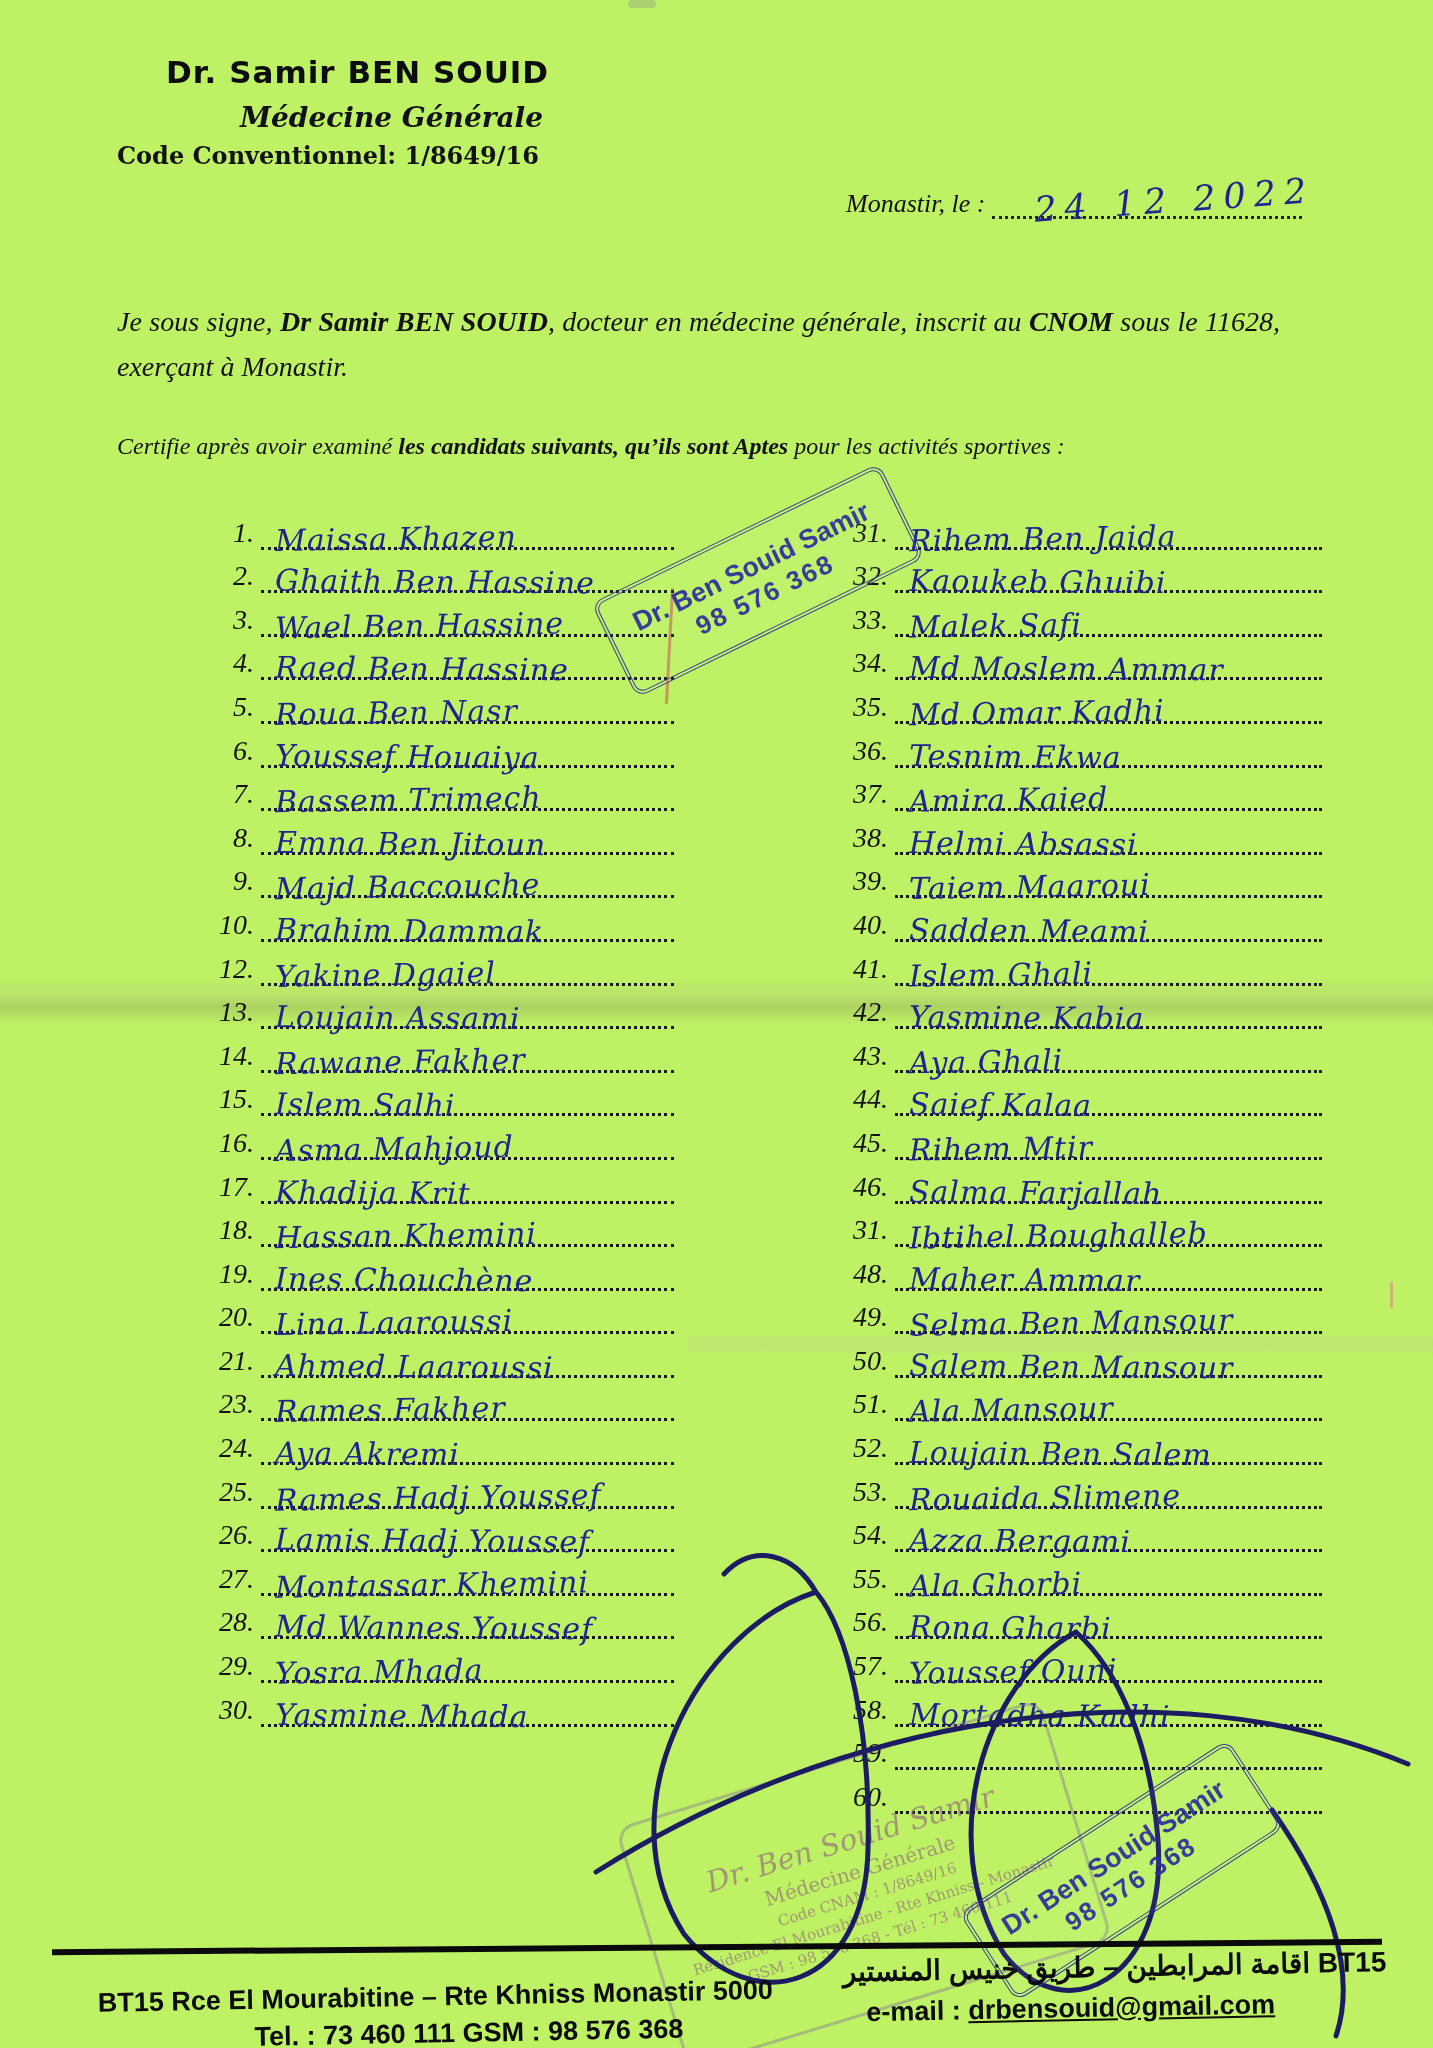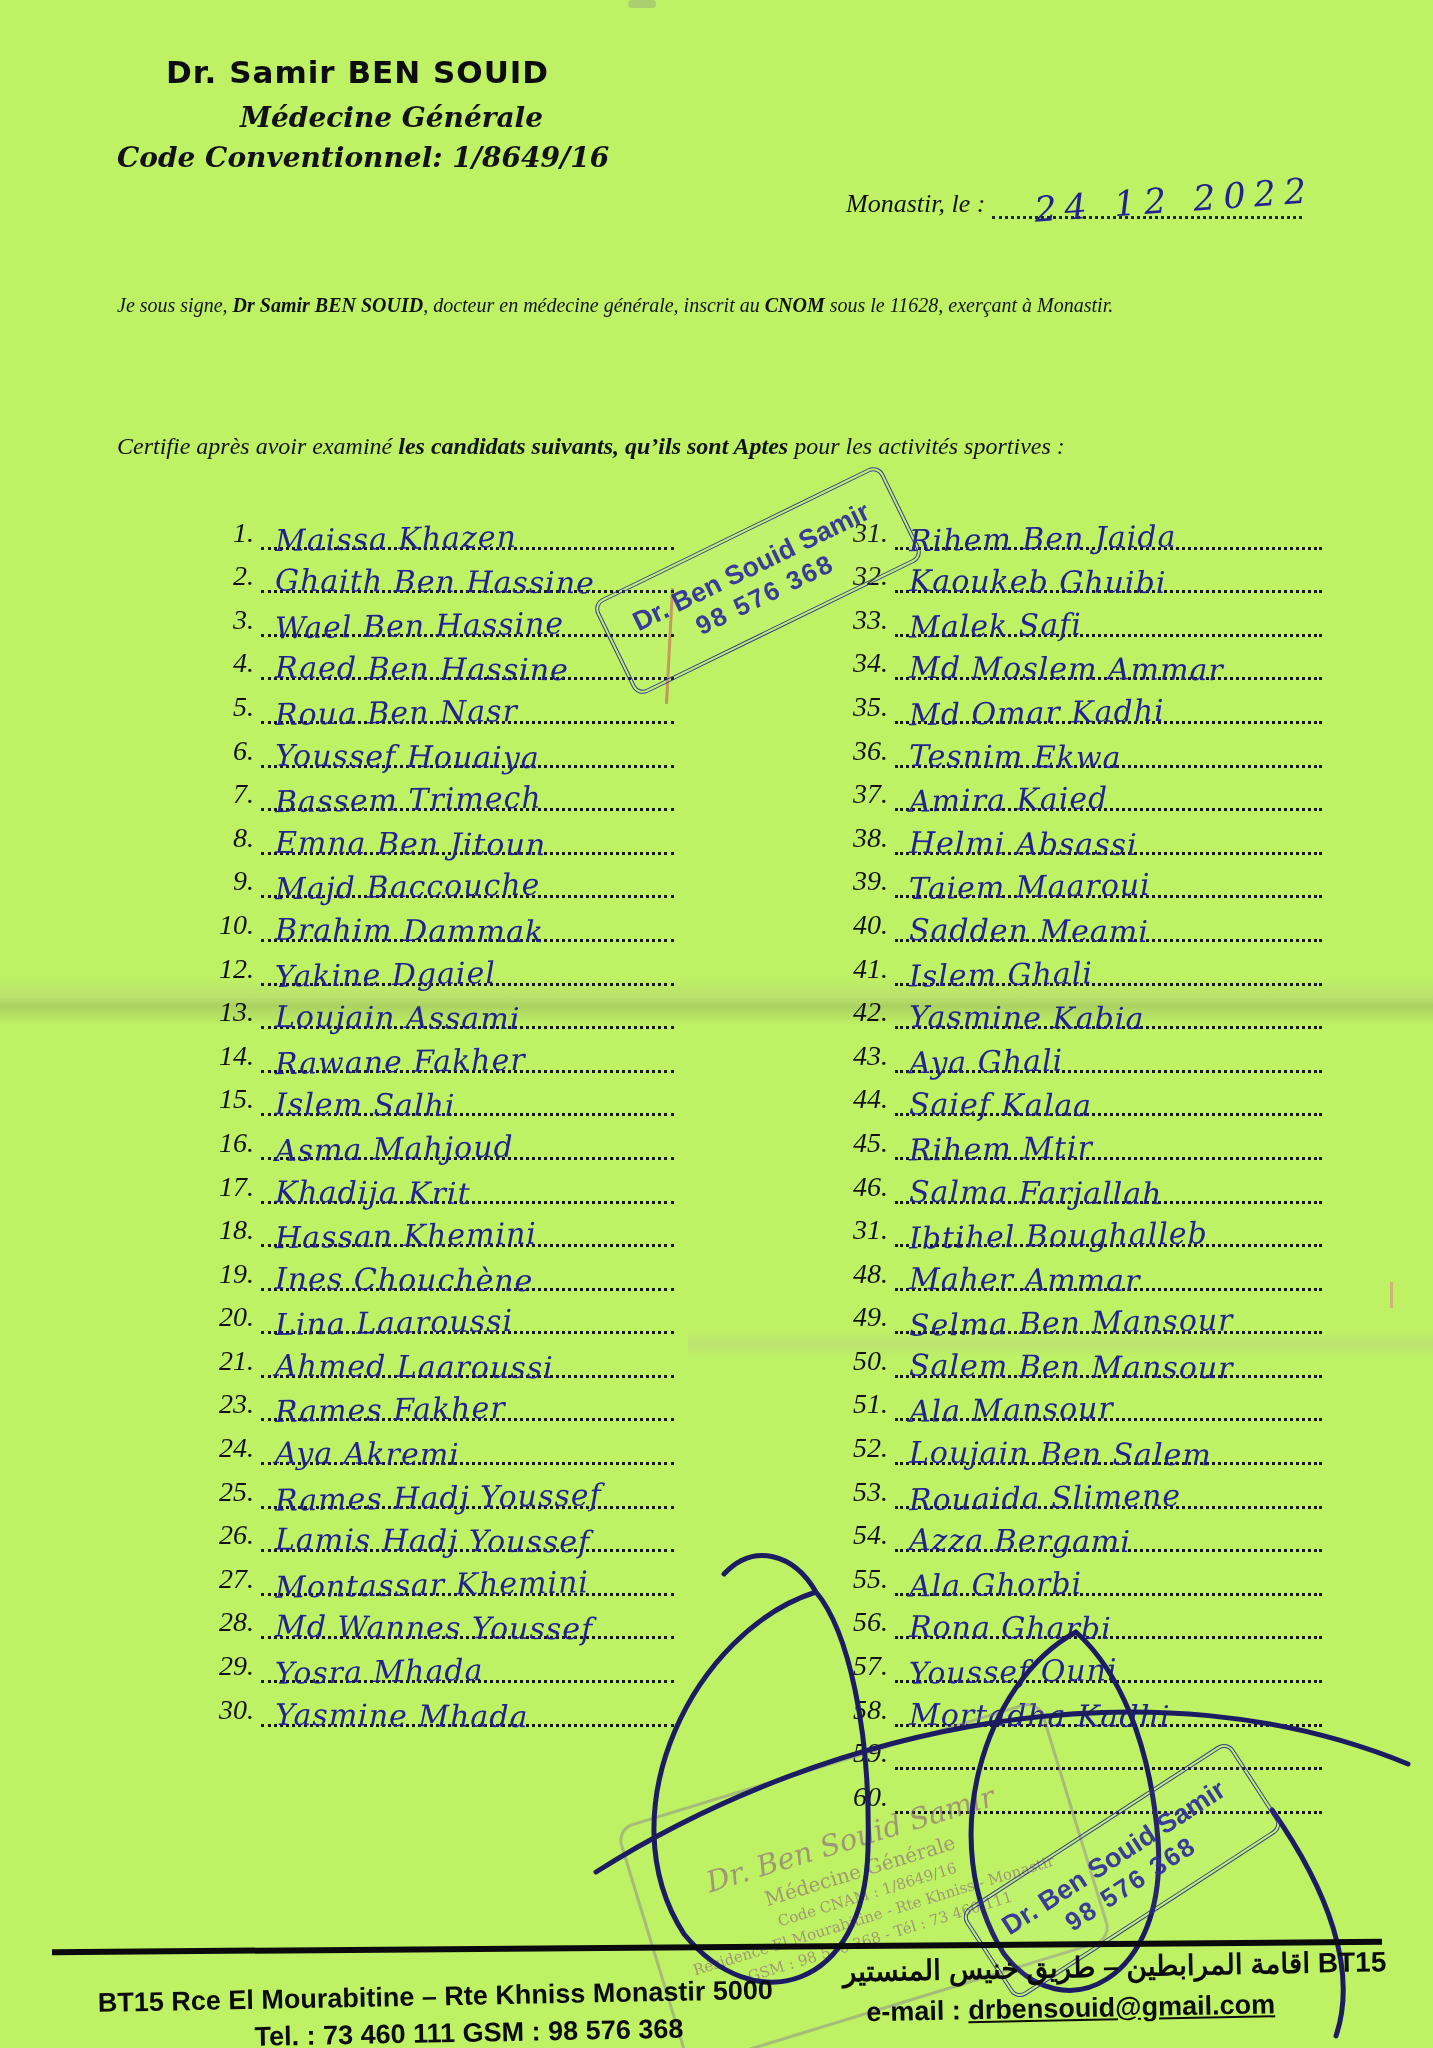--- a/index.html
+++ b/index.html
@@ -12,30 +12,30 @@
     background:linear-gradient(180deg,rgba(0,0,0,0),rgba(190,176,160,.22),rgba(0,0,0,0));}
   .smudge{position:absolute;left:628px;top:0;width:28px;height:8px;background:rgba(125,125,135,.30);border-radius:4px;}
   .redmark{position:absolute;left:668px;top:588px;width:3px;height:116px;background:rgba(195,62,72,.5);transform:rotate(3deg);}
   .redmark2{position:absolute;left:1390px;top:1282px;width:3px;height:26px;background:rgba(220,120,140,.5);}
   
   .hdr-name{position:absolute;left:166px;top:54px;font-family:"DejaVu Sans",sans-serif;
     font-weight:bold;font-size:31px;letter-spacing:1px;color:#0d0d10;}
   .hdr-spec{position:absolute;left:240px;top:101px;font-family:"DejaVu Serif",serif;
     font-style:italic;font-weight:bold;font-size:28px;}
   .hdr-code{position:absolute;left:117px;top:141px;font-family:"DejaVu Serif",serif;
-    font-style:italic;font-weight:bold;font-size:28px;}
+    font-weight:bold;font-size:24px;}
   
   .dateline{position:absolute;left:846px;top:184px;font-style:italic;font-size:26px;white-space:nowrap;}
   .date-dots{display:inline-block;width:310px;height:32px;border-bottom:3px dotted #23232a;
     position:relative;vertical-align:bottom;}
   .date-hand{position:absolute;left:42px;bottom:-4px;color:#23238f;font-size:35px;font-style:italic;
     font-family:"DejaVu Serif",serif;letter-spacing:8px;transform:rotate(-4deg);white-space:nowrap;}
   
   .para{position:absolute;font-style:italic;text-align:justify;line-height:1.62;}
-  .para1{left:117px;top:289px;width:1163px;font-size:20px;}
+  .para1{left:117px;top:299px;width:1163px;font-size:28px;}
   .para2{left:117px;top:427px;width:1177px;font-size:24px;}
   .para b{font-weight:bold;}
   
   .col{position:absolute;top:506px;display:flex;flex-direction:column;}
   .col-left{left:196px;width:478px;}
   .col-right{left:830px;width:492px;}
   .crow{display:flex;align-items:flex-end;height:43.6px;}
   .cnum{flex:none;width:58px;text-align:right;font-style:italic;font-size:28px;padding-right:7px;padding-bottom:1px;}
   .cline{flex:1;position:relative;border-bottom:3px dotted #17171e;height:100%;}
   .cname{position:absolute;left:14px;bottom:-9px;font-family:"DejaVu Serif",serif;font-style:italic;

